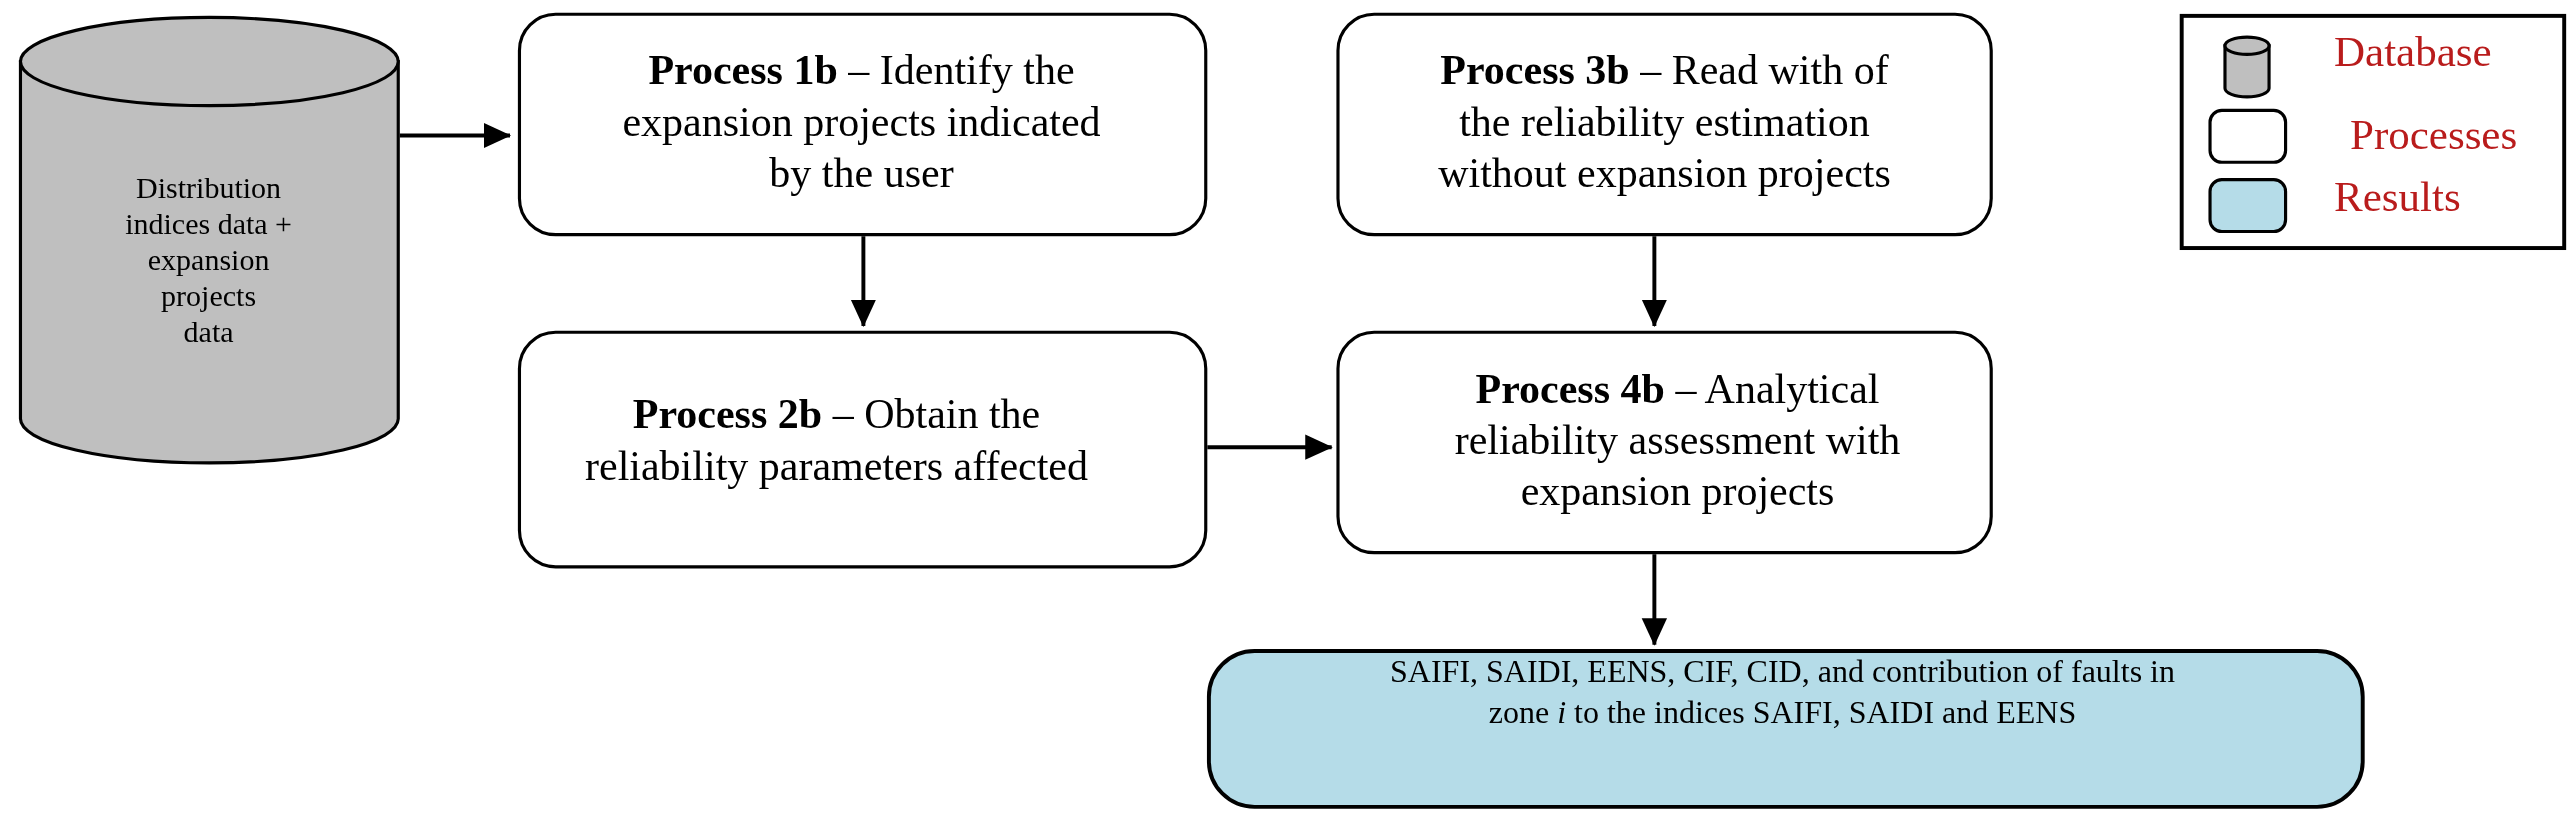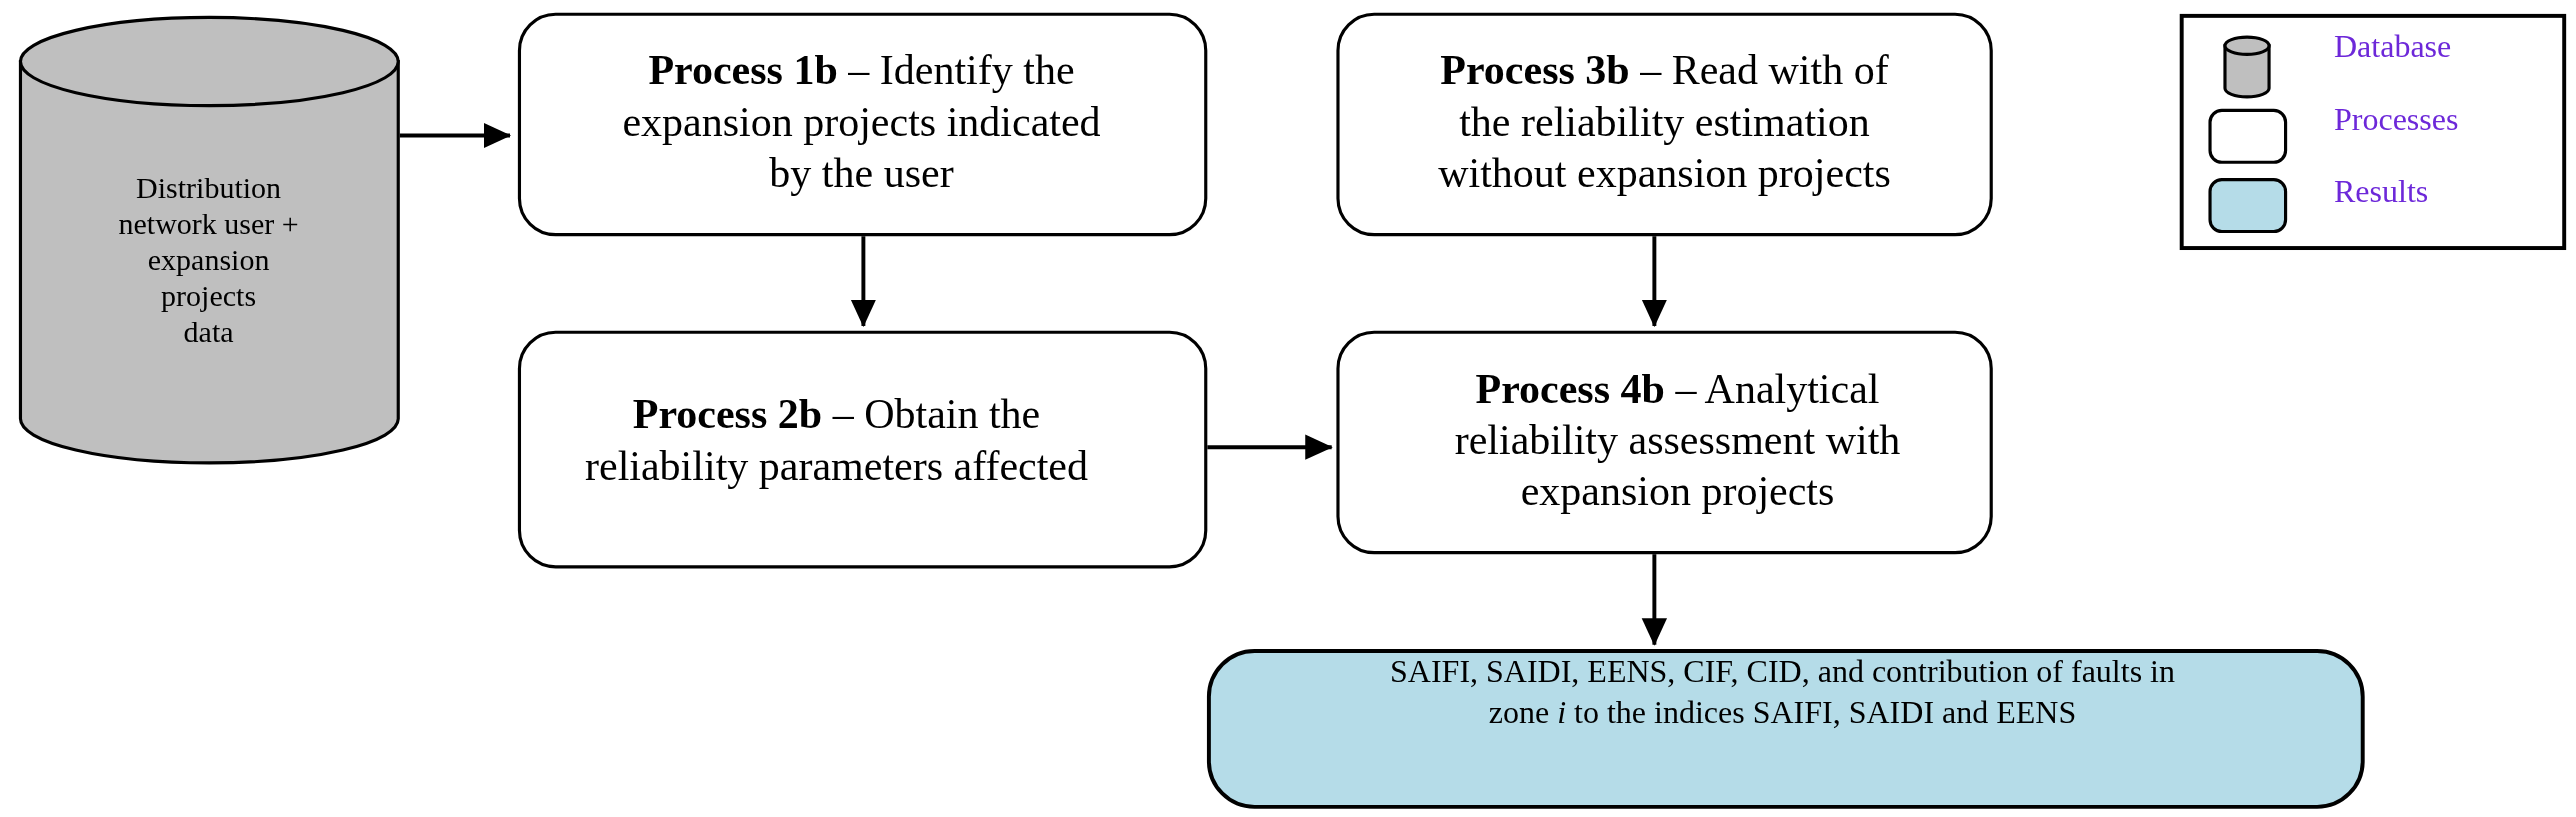--- a/index.html
+++ b/index.html
@@ -75,27 +75,27 @@
   #legend-labels {
     position: absolute;
     left: 2334px;
     top: 15.7px;
     width: 228px;
     height: 236px;
   }
   .legend-label {
     position: absolute;
     left: 0;
-    font-size: 32px;
+    font-size: 43px;
     line-height: 1;
-    color: #6d28d9;
+    color: #b91c1c;
     white-space: nowrap;
   }
   #legend-label-0 { top: 14px; }
-  #legend-label-1 { top: 87px; }
+  #legend-label-1 { top: 97px; margin-left: 16px; }
   #legend-label-2 { top: 159px; }
 </style>
 </head>
 <body>
 
 <div id="canvas">
 
   <svg id="svg-layer" viewBox="0 0 3273 1039" xmlns="http://www.w3.org/2000/svg">
     <defs>
       <marker id="arrowhead" viewBox="0 0 10 10" refX="9.6" refY="5" markerWidth="7" markerHeight="7" orient="auto-start-reverse" markerUnits="strokeWidth">
@@ -139,21 +139,21 @@
     </g>
 
     <rect x="2808" y="140" width="96" height="66" rx="15" ry="15" fill="#ffffff" stroke="#000000" stroke-width="4"></rect>
 
     <rect x="2808" y="228" width="96" height="66" rx="15" ry="15" fill="#b5dce8" stroke="#000000" stroke-width="4"></rect>
   </svg>
 
   <div class="node-text" id="db-text">
     <span>
       <span>Distribution</span><br>
-      <span>network user +</span><br>
+      <span>indices data +</span><br>
       <span>expansion</span><br>
       <span>projects</span><br>
       <span>data</span>
     </span>
   </div>
 
   <div class="node-text proc-text" id="p1b-text">
     <span>
       <span class="proc-head">Process 1b</span><span> – </span><span>Identify the</span><br>
       <span>expansion projects indicated</span><br>

